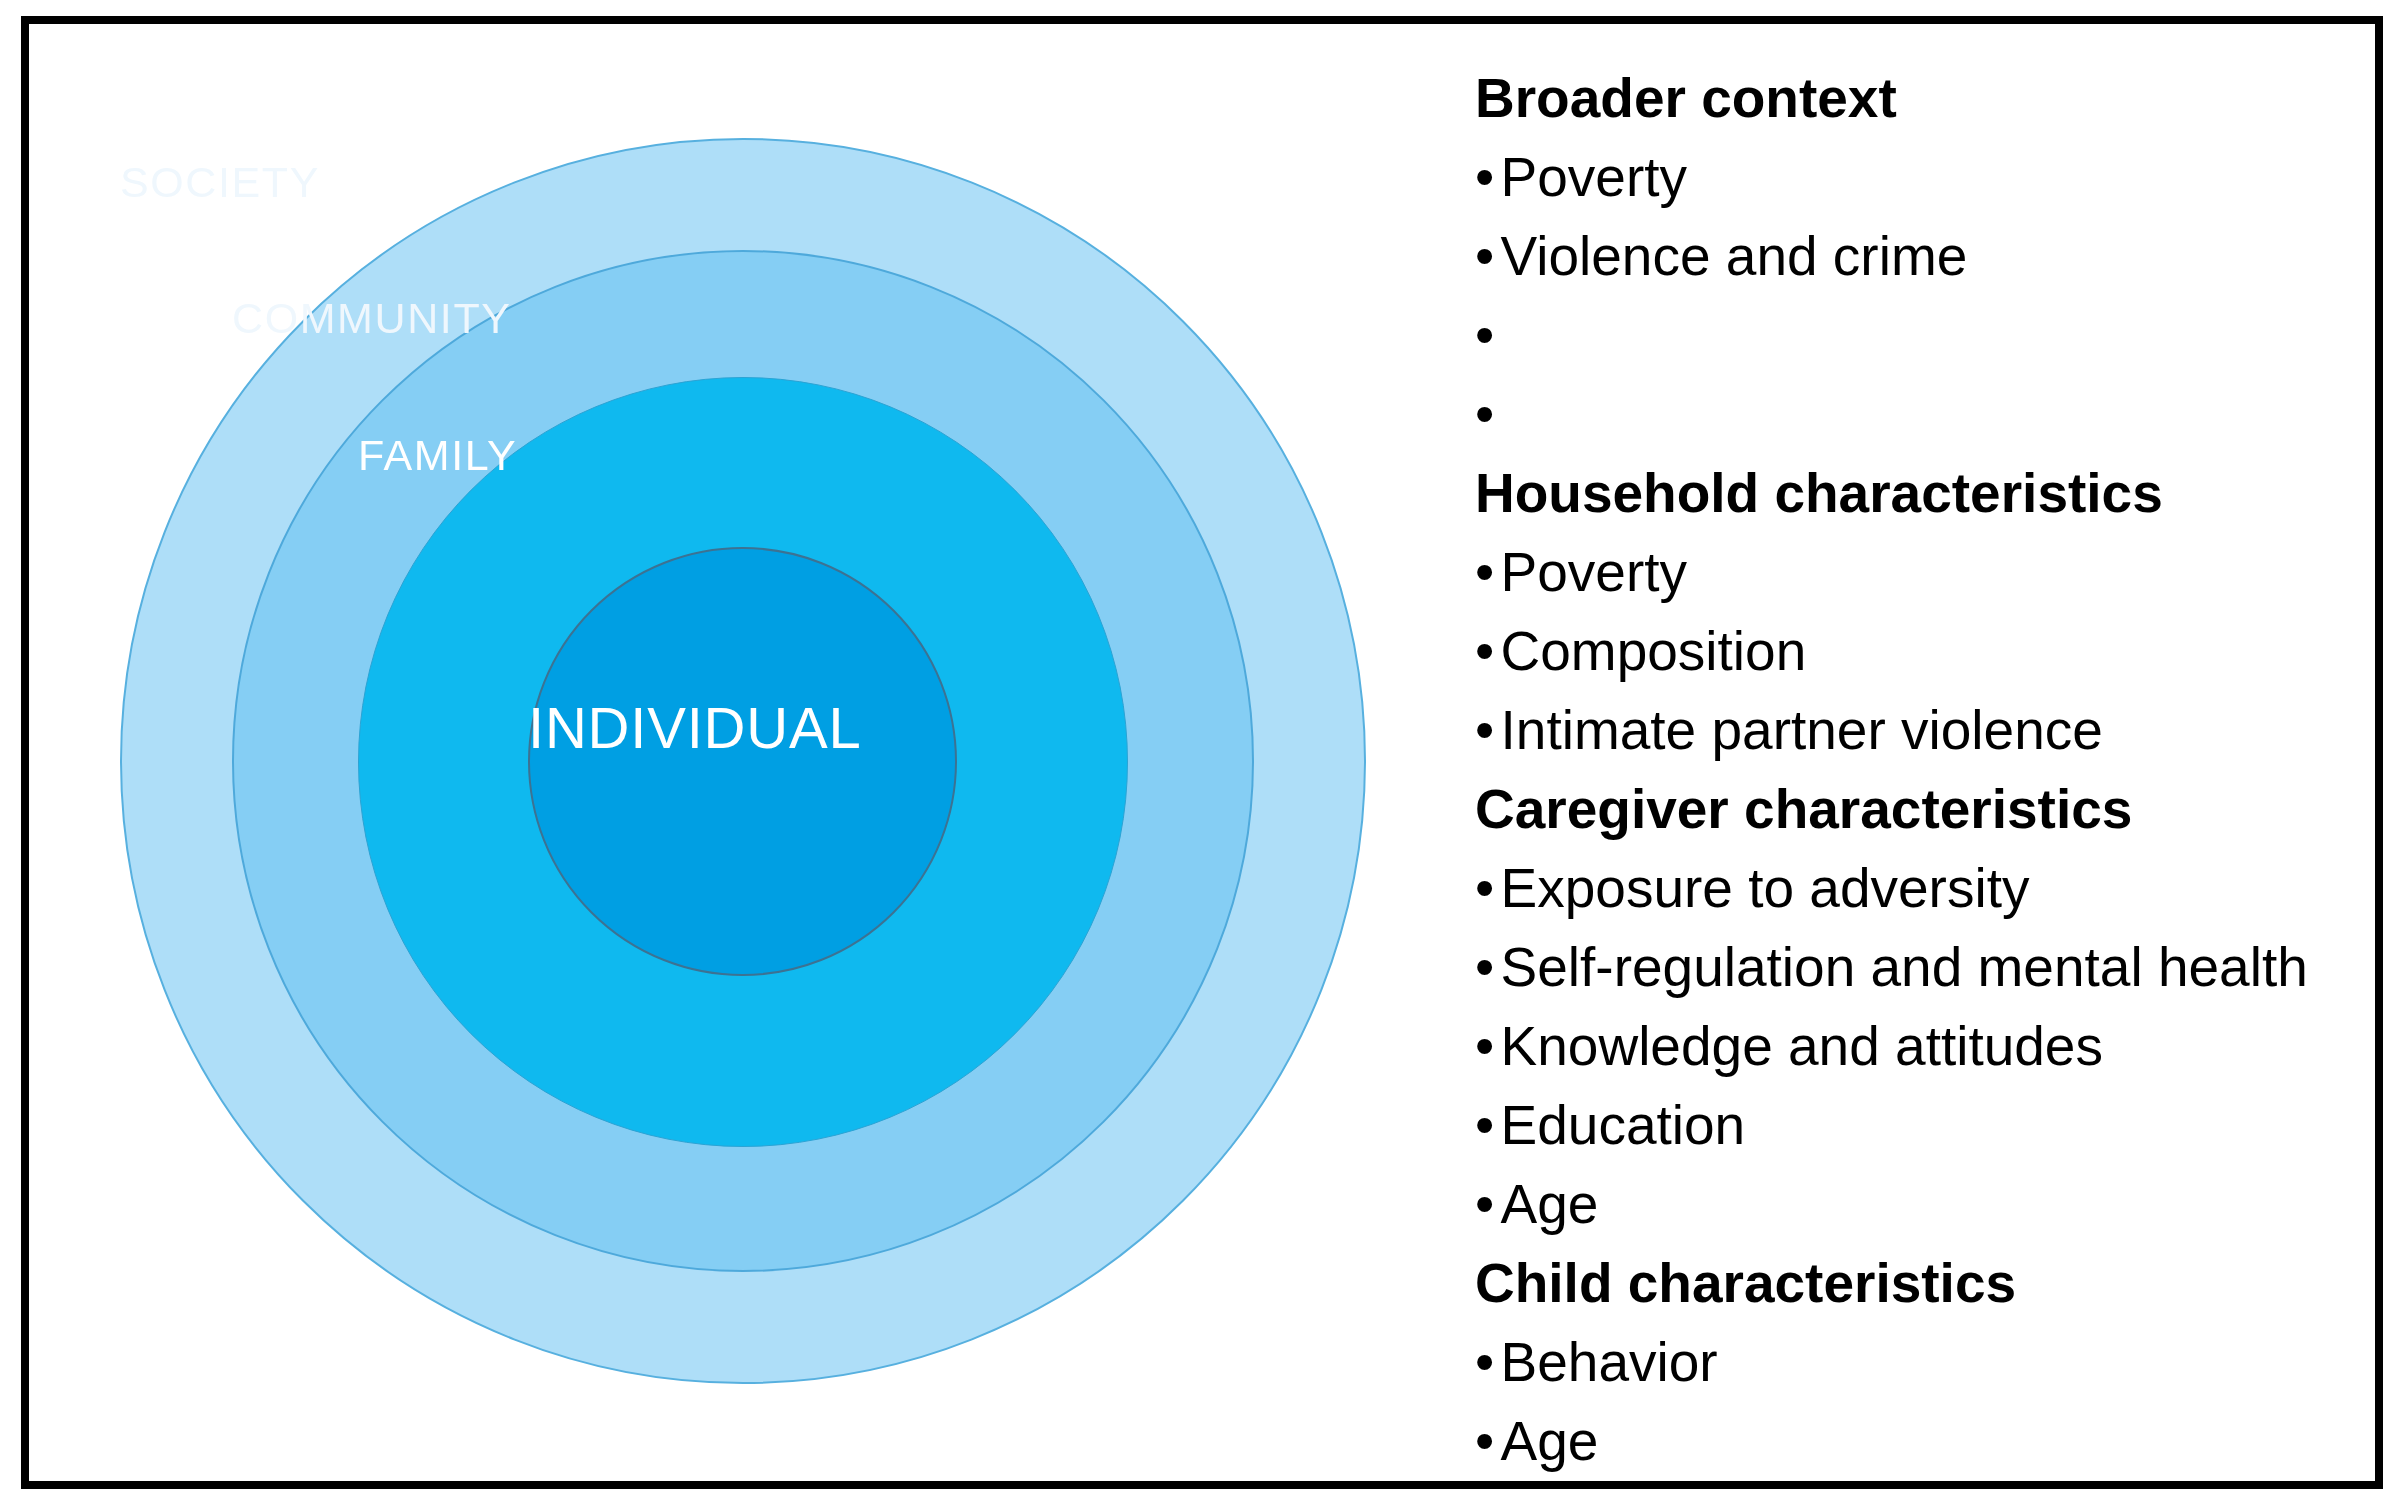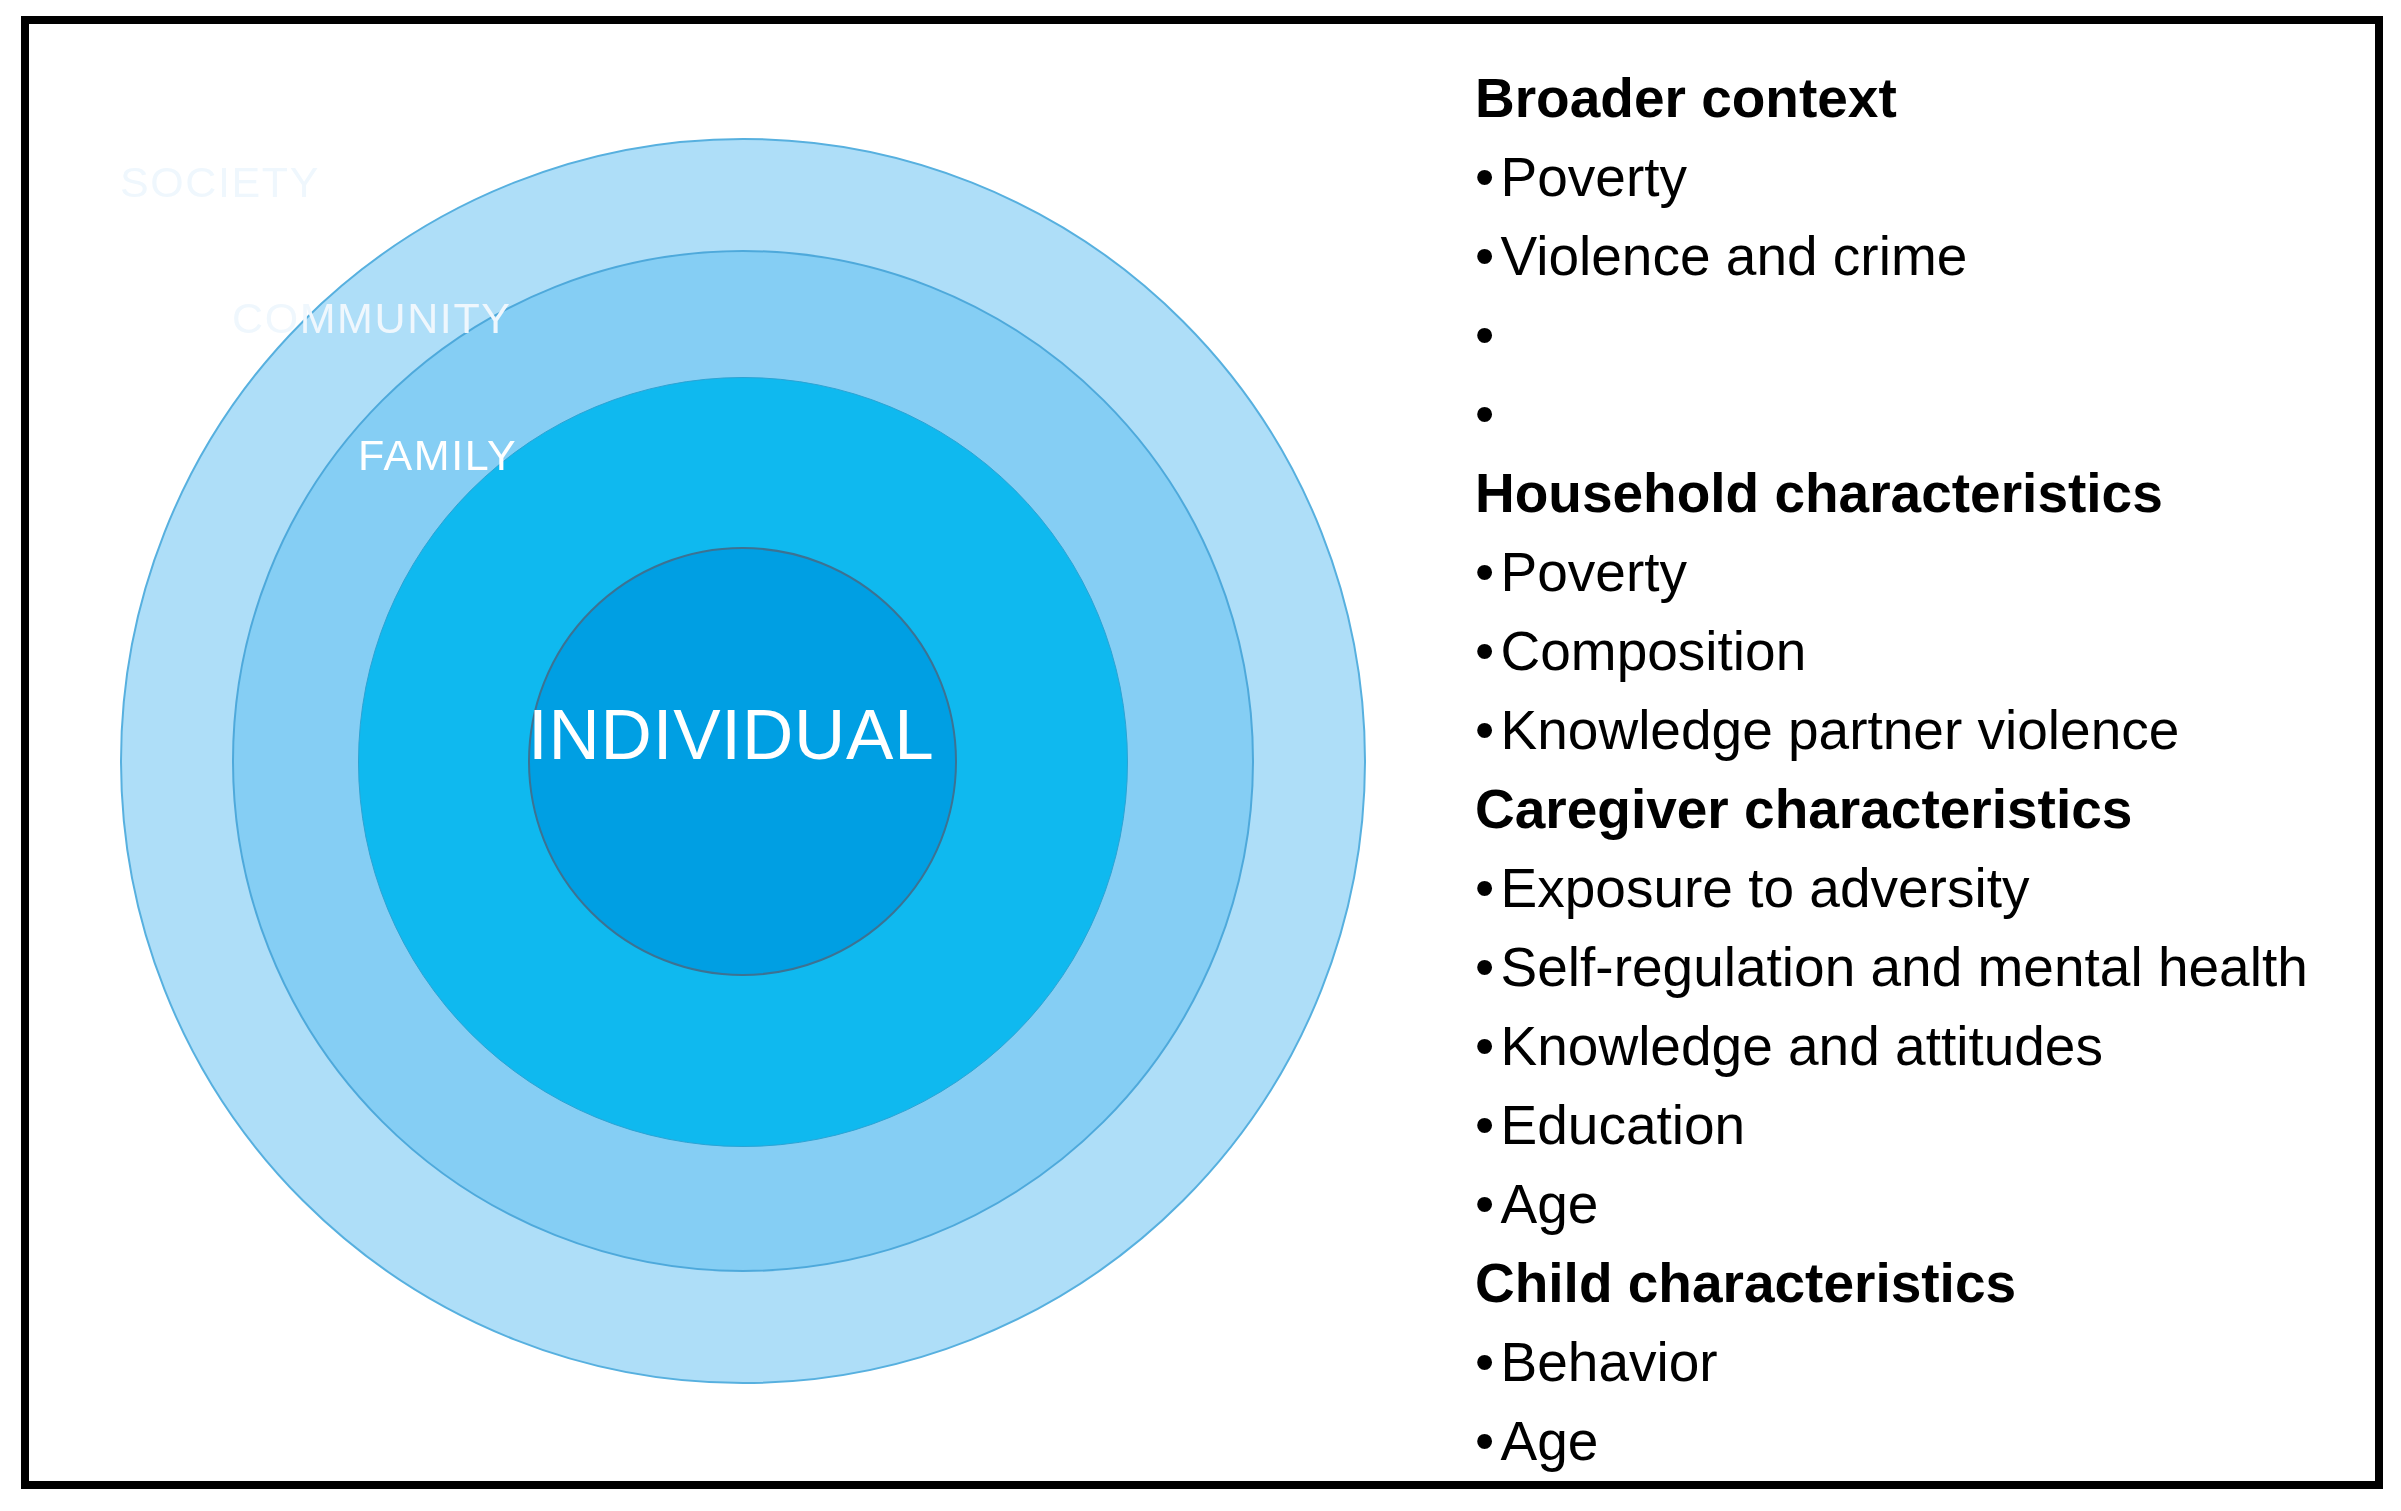--- a/index.html
+++ b/index.html
@@ -39,21 +39,21 @@
     text-align: left;
     color: #eff7fd;
     font-size: 43px;
     letter-spacing: 1.6px;
     line-height: 1;
     user-select: none;
   }
   #l-society    { left: 91px; width: 1246px; top: 137px; }
   #l-community  { left: 203px; width: 1022px; top: 273px; }
   #l-family     { left: 329px; width:  770px; top: 410px; color: #ffffff; }
-  #l-individual { left: 499px; width:  429px; top: 675px; font-size: 71px; letter-spacing: 0.8px; color: #ffffff; }
+  #l-individual { left: 499px; width:  429px; top: 675px; font-size: 58px; letter-spacing: 0.8px; color: #ffffff; }
 
   .legend {
     position: absolute;
     left: 1446px;
     top: 35px;
     width: 935px;
   }
   .line {
     height: 79px;
     display: flex;
@@ -109,21 +109,21 @@
     <div class="line">
       <span class="dot">•</span>
       <span>Poverty</span>
     </div>
     <div class="line">
       <span class="dot">•</span>
       <span>Composition</span>
     </div>
     <div class="line">
       <span class="dot">•</span>
-      <span>Knowledge partner violence</span>
+      <span>Intimate partner violence</span>
     </div>
 
     <div class="line header">
       <span>Caregiver characteristics</span>
     </div>
     <div class="line">
       <span class="dot">•</span>
       <span>Exposure to adversity</span>
     </div>
     <div class="line">

